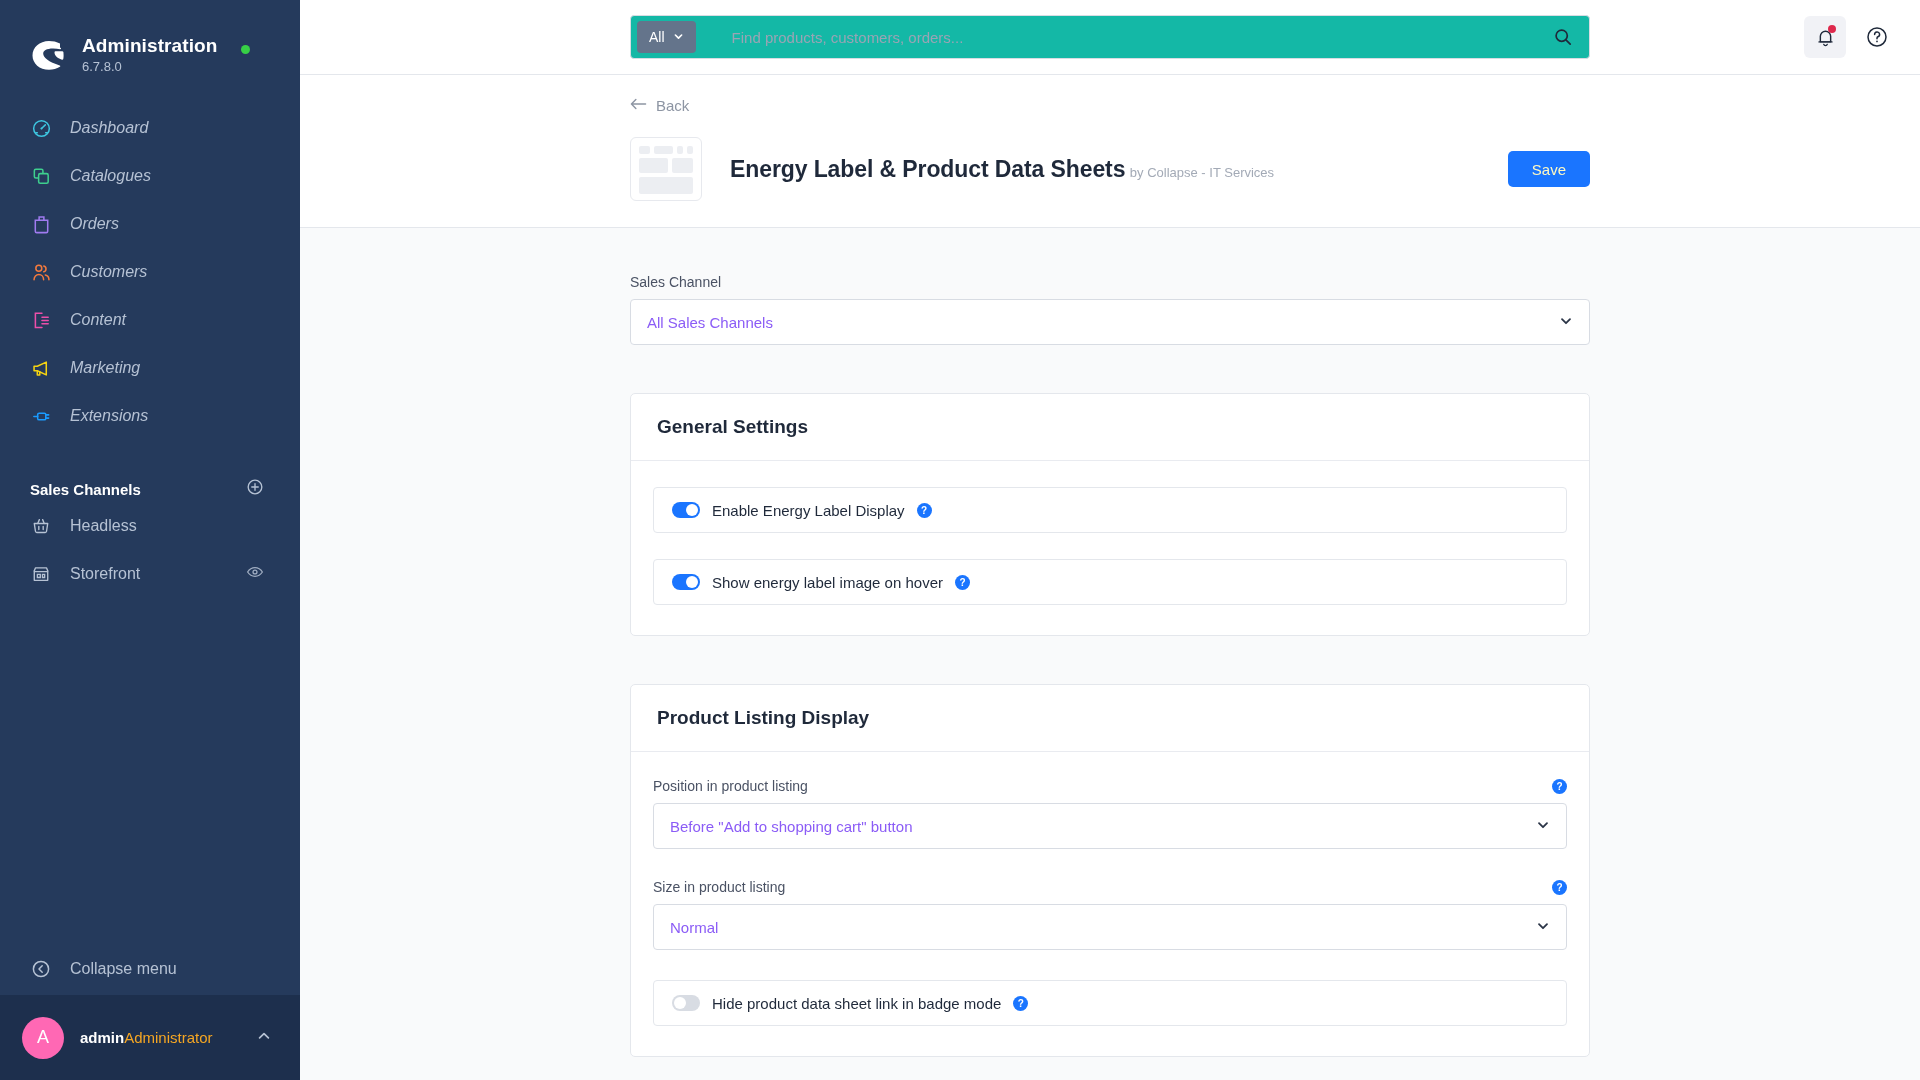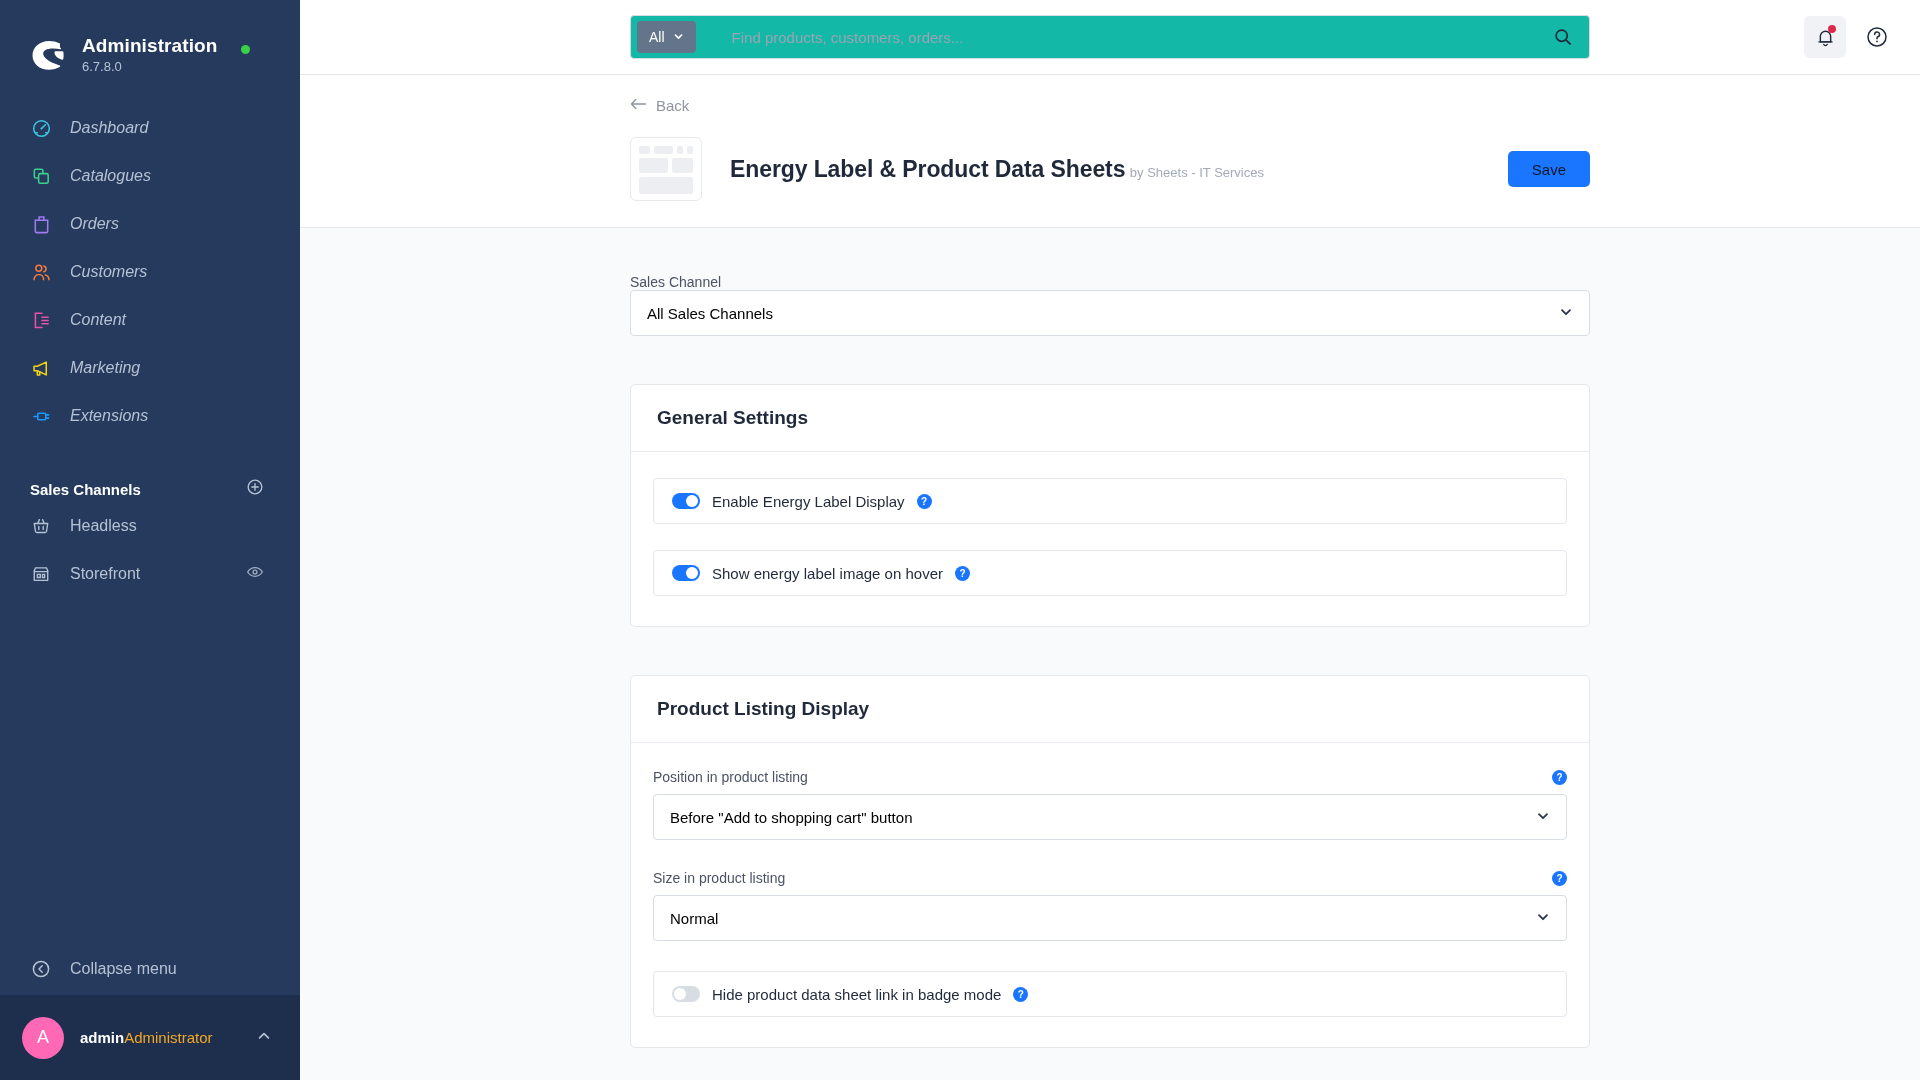--- a/index.html
+++ b/index.html
@@ -113,33 +113,33 @@
     width: 72px; height: 64px; flex: 0 0 72px;
     border: 1px solid #e7e9ee; border-radius: 6px; background: #fff;
     padding: 8px; display: flex; flex-direction: column; gap: 4px;
   }
   .pi-row { display: flex; gap: 4px; }
   .pi-b { background: #eceef2; border-radius: 2px; }
   .plugin-txt { margin-left: 28px; flex: 1; }
   .plugin-name { font-size: 23px; font-weight: bold; color: #1f293a; line-height: 30px; letter-spacing: -.1px; }
   .plugin-by { font-size: 13px; color: #a3aab6; margin-top: 5px; }
   .save-btn {
-    background: #1a75ff; color: #0f172a; border: 0; border-radius: 5px;
+    background: #1a75ff; color: #fef9c3; border: 0; border-radius: 5px;
     height: 36px; padding: 0 24px; font-size: 15px; cursor: pointer;
     font-family: "Liberation Sans", sans-serif;
   }
 
   .content { flex: 1; overflow-y: auto; padding: 46px 0 60px 0; }
   .content-inner { width: 960px; margin: 0 auto; }
 
-  .field-label { font-size: 14px; color: #4a5264; margin-bottom: 0; }
+  .field-label { font-size: 14px; color: #4a5264; margin-bottom: 9px; }
   .select-box {
     width: 100%; height: 46px; border: 1px solid #d8dce3; border-radius: 4px;
     background: #fff; display: flex; align-items: center; padding: 0 16px;
-    font-size: 15px; color: #000000; cursor: pointer;
+    font-size: 15px; color: #8b5cf6; cursor: pointer;
   }
   .select-box .sel-val { flex: 1; }
   .chev { color: #2b3547; }
 
   .card {
     background: #fff; border: 1px solid #e4e7ec; border-radius: 5px;
     margin-top: 48px;
   }
   .card-head { padding: 22px 26px; border-bottom: 1px solid #e9ebf0; }
   .card-title { font-size: 19px; font-weight: bold; color: #1f293a; }
@@ -401,21 +401,21 @@
             <span class="pi-row">
               <span class="pi-b" style="flex:1.35;height:15px;"></span>
               <span class="pi-b" style="flex:1;height:15px;"></span>
             </span>
             <span class="pi-row">
               <span class="pi-b" style="flex:1;height:17px;"></span>
             </span>
           </span>
           <span class="plugin-txt">
             <span class="plugin-name">Energy Label &amp; Product Data Sheets</span>
-            <span class="plugin-by">by Sheets - IT Services</span>
+            <span class="plugin-by">by Collapse - IT Services</span>
           </span>
           <button class="save-btn">Save</button>
         </div>
       </div>
     </div>
 
     <div class="content">
       <div class="content-inner">
 
         <div>

